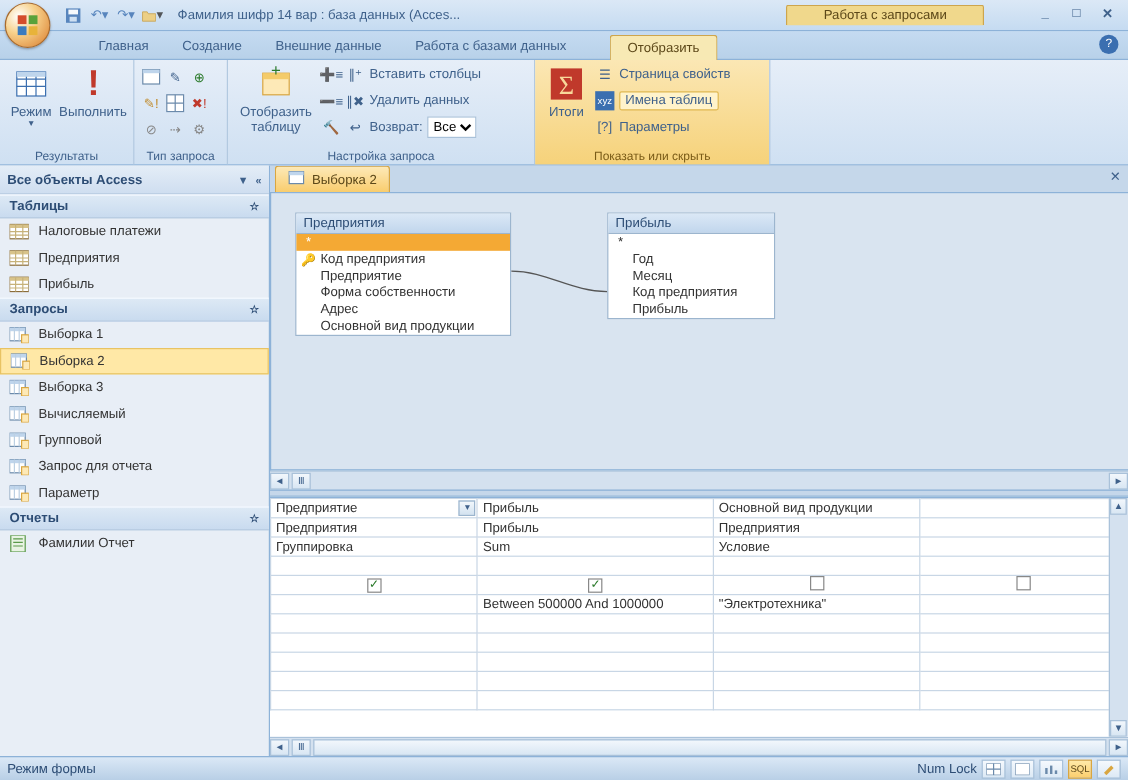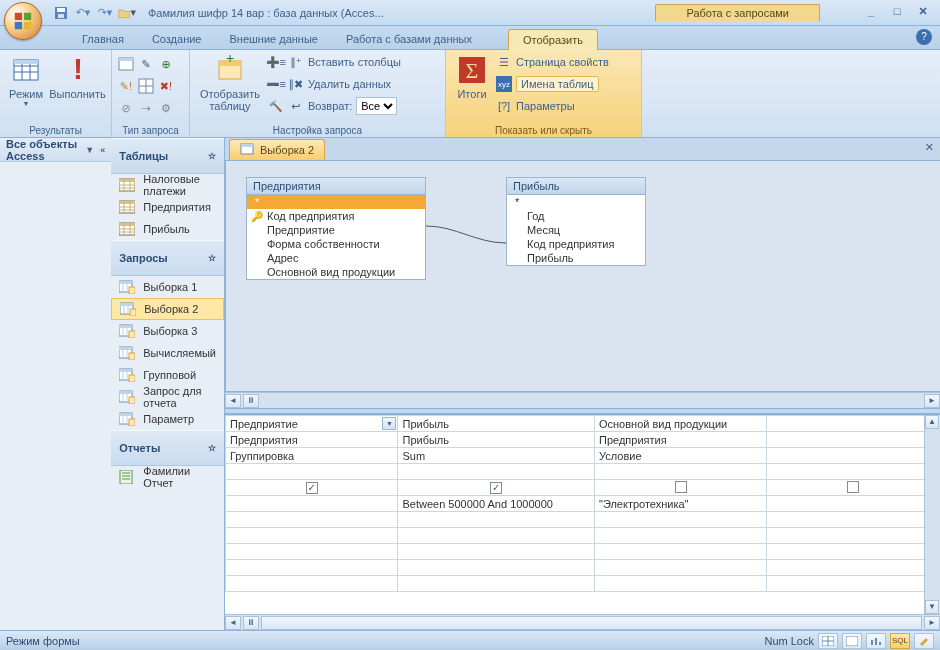--- a/index.html
+++ b/index.html
@@ -29,24 +29,24 @@
 .bigbtn .ico{width:32px;height:32px;display:flex;align-items:center;justify-content:center;margin-bottom:2px}
 .bigbtn .lbl{color:#3f618b;text-align:center;font-size:11px;line-height:12px}
 .smallbtns{display:flex;flex-direction:column;gap:2px}
 .smallrow{display:flex;align-items:center;gap:4px;height:20px;color:#3f618b;white-space:nowrap}
 .smallrow .sico{width:16px;height:16px;display:flex;align-items:center;justify-content:center}
 .rgroup.accent{background:linear-gradient(#fbe7b4,#f6d27a)}
 .rgroup.accent .rgroup-label{color:#7a5b17}
 .chip{background:#fff3cb;border:1px solid #e0b851;padding:1px 4px;border-radius:2px}
 
 .main{display:flex;height:calc(650px - 26px - 24px - 88px - 20px)}
-.nav{width:225px;background:#e8eef6;border-right:1px solid #8db2d8;display:flex;flex-direction:row}
+.nav{width:225px;background:#e8eef6;border-right:1px solid #8db2d8;display:flex;flex-direction:column}
 .nav-hdr{height:24px;background:linear-gradient(#e4edf7,#cfdef0);border-bottom:1px solid #b2c9e0;display:flex;align-items:center;padding:0 6px;color:#2d4d75;font-weight:bold}
 .nav-hdr .chev{margin-left:auto;font-size:9px;color:#3f618b}
-.nav-group-hdr{height:36px;background:linear-gradient(#dde9f5,#c9dbef);border-top:1px solid #f4f9ff;border-bottom:1px solid #aec6df;display:flex;align-items:center;padding:0 8px;color:#2d4d75;font-weight:bold}
+.nav-group-hdr{height:20px;background:linear-gradient(#dde9f5,#c9dbef);border-top:1px solid #f4f9ff;border-bottom:1px solid #aec6df;display:flex;align-items:center;padding:0 8px;color:#2d4d75;font-weight:bold}
 .nav-group-hdr .caret{margin-left:auto;font-size:9px}
 .nav-item{height:22px;display:flex;align-items:center;padding:0 8px;gap:8px}
 .nav-item.sel{background:#ffe8a6;border:1px solid #e8c363}
 .obj-ico{width:16px;height:14px;display:flex;align-items:center;justify-content:center}
 
 .design{flex:1;display:flex;flex-direction:column;background:#b6cce2}
 .doc-tabs{height:22px;background:#c5d7ea;display:flex;align-items:flex-end;padding-left:4px;position:relative}
 .doc-tab{background:linear-gradient(#fde9b7,#f9cd6e);border:1px solid #d9a640;border-bottom:none;border-radius:3px 3px 0 0;padding:2px 10px;display:flex;align-items:center;gap:6px;color:#5c4819}
 .doc-close{position:absolute;right:6px;top:3px;color:#3f618b}
 .canvas{flex:1;background:#d9e4f0;position:relative;border:1px solid #8db2d8;border-right:none;overflow:hidden}

